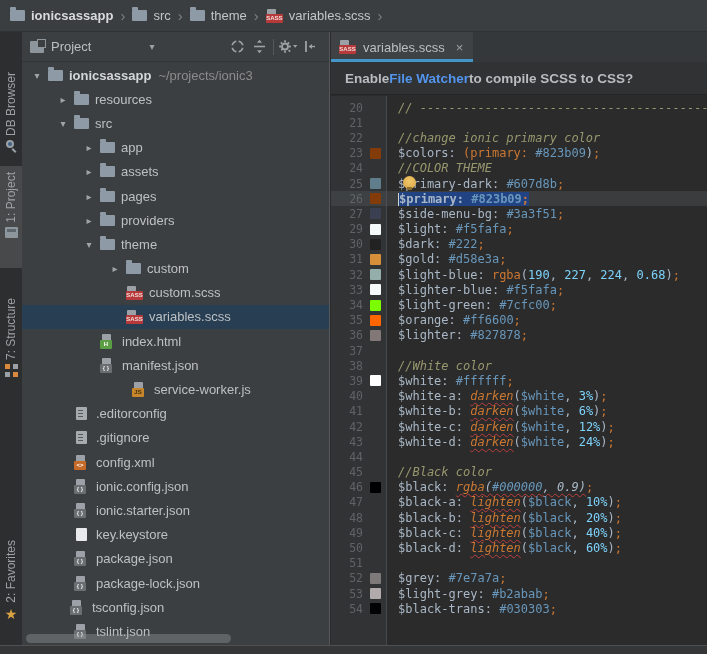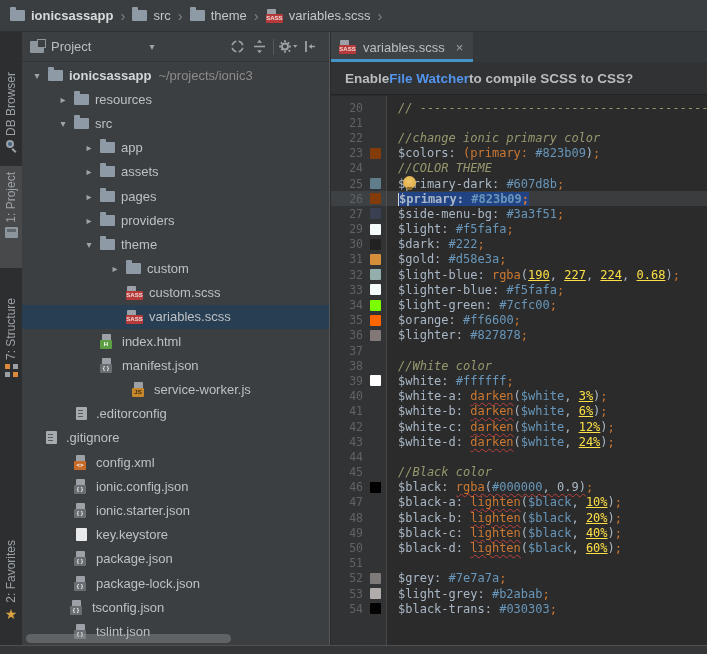--- a/index.html
+++ b/index.html
@@ -102,24 +102,24 @@
   .codelines { position:absolute; left:0; top:4px; right:0; }
   .code-line { position:relative; height:15.2px; display:flex; align-items:center; white-space:pre; }
   .code-line.caret-row { background:rgba(88,92,94,0.35); }
   .ln { width:32px; text-align:right; color:#606366; flex:none; font-size:11.5px; cursor:pointer; }
   .sw-cell { width:25px; flex:none; display:flex; justify-content:center; }
   .sw { width:11px; height:11px; border-radius:1px; cursor:pointer; }
   .code-text { padding-left:10px; }
   .tk-var { color:#a9b7c6; }
   .tk-key { color:#cc7832; }
   .tk-hex { color:#6897bb; }
-  .tk-num { color:#fde047;text-decoration:underline; }
+  .tk-num { color:#7dd3fc; }
   .tk-com { color:#98986f; font-style:italic; }
   .wavy { text-decoration-line:underline; text-decoration-style:wavy; text-decoration-color:#bc3f3c;
-    text-decoration-thickness:1px; text-underline-offset:2px; }
+    text-decoration-thickness:1px; text-underline-offset:2px;font-style:italic; }
   .selspan { background:#214283;font-weight:bold; }
   .caret { display:inline-block; width:2px; height:13px; background:#d4d4d4; vertical-align:middle; margin-right:-1px; }
   .bulb { position:absolute; left:72px; top:0px; width:13px; height:13px; border-radius:50%;
     background:radial-gradient(circle at 50% 40%, #f0c86a, #d9a343); cursor:pointer; }
   .bulb::after { content:""; position:absolute; left:4px; bottom:-1px; width:5px; height:3px; background:#8a6d2f; }
 
   
   .bottomstrip { position:absolute; left:0; top:645px; width:707px; height:9px; background:#343637;
     border-top:1px solid #4e5051; }
 </style>
@@ -305,21 +305,21 @@
       <div class="trow" style="padding-left: 30px;">
         <span class="arrow"></span>
         <span class="fic text">
           <span class="pg"></span>
           <i class="ln1"></i>
           <i class="ln2"></i>
           <i class="ln3"></i>
         </span>
         <span class="lbl">.editorconfig</span>
       </div>
-      <div class="trow" style="">
+      <div class="trow" style="padding-left: 30px;">
         <span class="arrow"></span>
         <span class="fic text">
           <span class="pg"></span>
           <i class="ln1"></i>
           <i class="ln2"></i>
           <i class="ln3"></i>
         </span>
         <span class="lbl">.gitignore</span>
       </div>
       <div class="trow" style="padding-left: 30px;">

